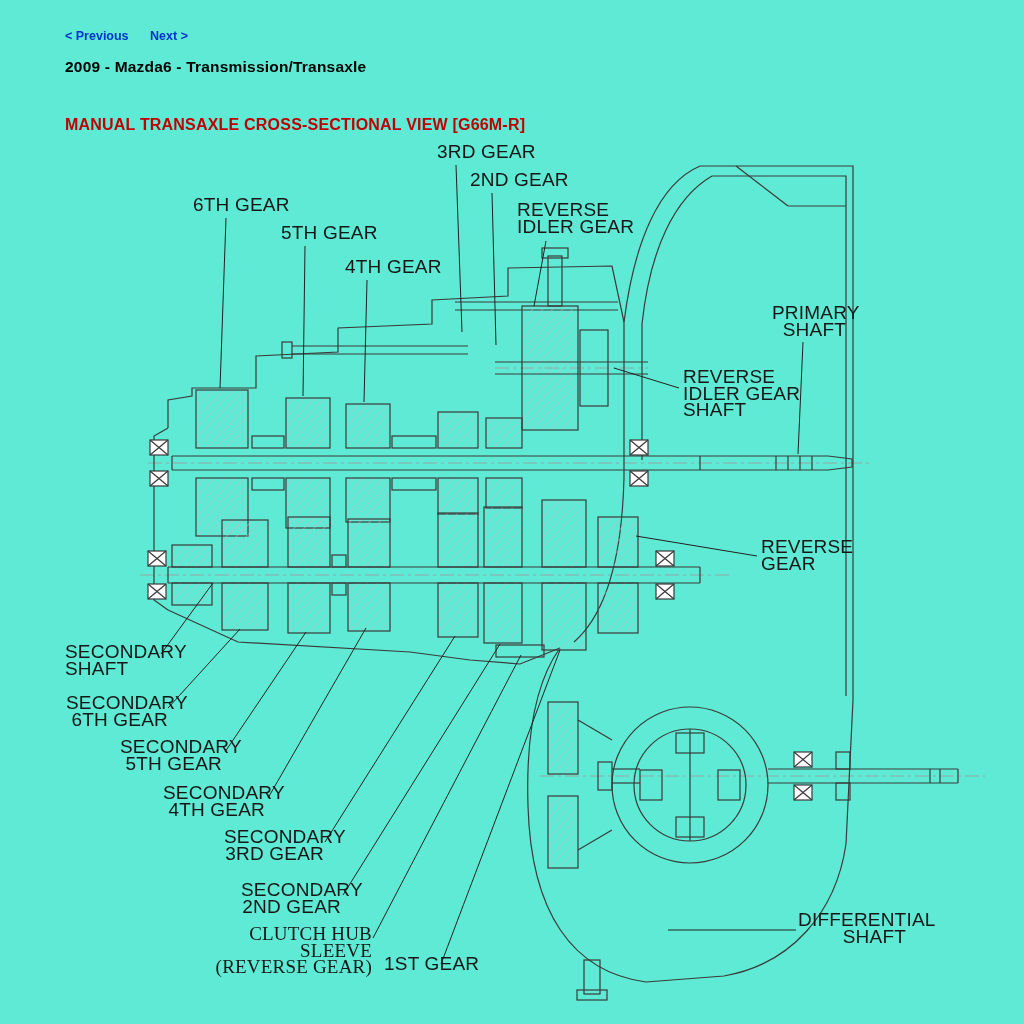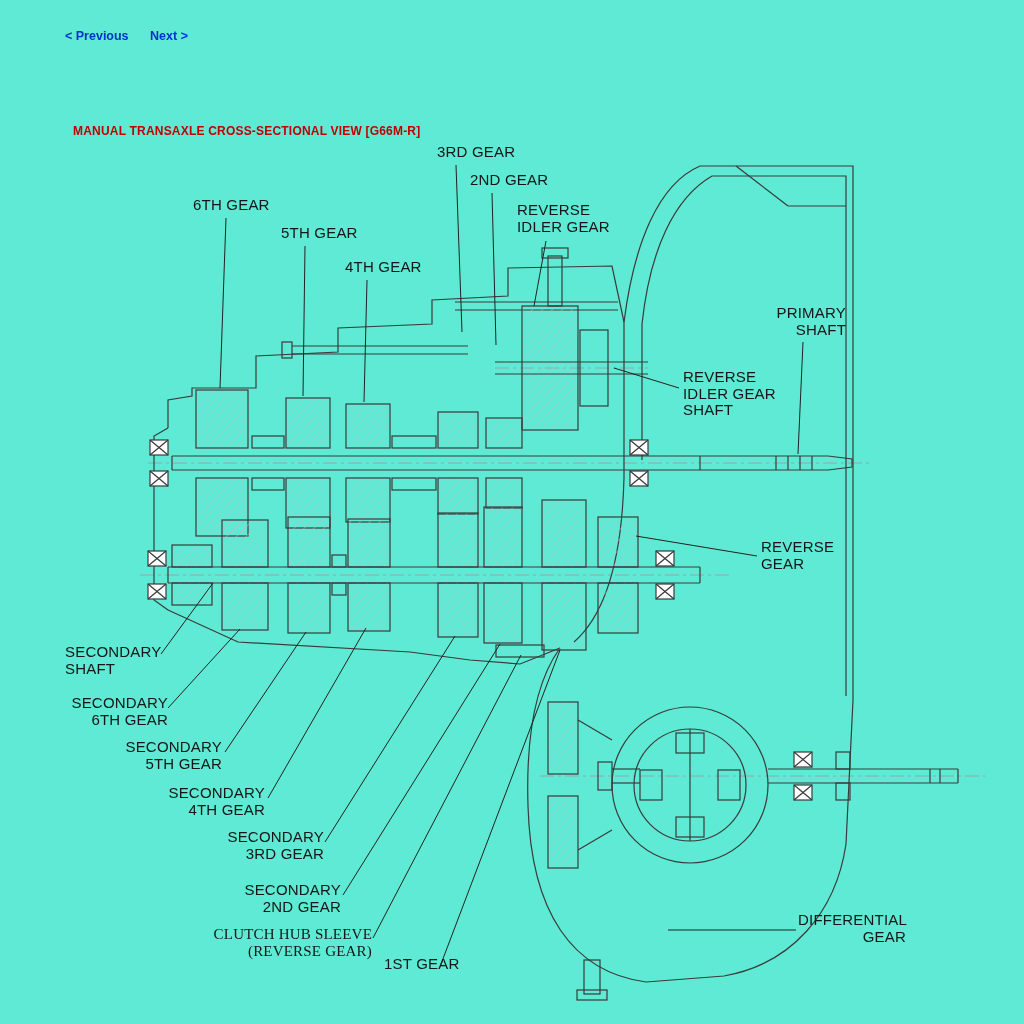--- a/index.html
+++ b/index.html
@@ -8,47 +8,48 @@
   *{ box-sizing:border-box; }
   html,body{ margin:0; padding:0; background:#ffffff; }
   body{ font-family:"Liberation Sans","DejaVu Sans",sans-serif; color:var(--ink); }
   .page{ position:relative; width:1024px; height:1024px; background:#5eead4; overflow:hidden; }
 
   .nav{ position:absolute; left:65px; top:29px; font-size:12.5px; font-weight:bold; }
   .nav a{ color:var(--link); text-decoration:none; margin-right:18px; cursor:pointer; }
 
   .title{ position:absolute; left:65px; top:58px; margin:0; font-size:15.5px; font-weight:bold; color:#000; letter-spacing:.2px; }
 
-  .section-heading{ position:absolute; left:65px; top:116px; margin:8px; font-size:12px; font-weight:bold; color:var(--heading); letter-spacing:.2px;text-align:center; }
+  .section-heading{ position:absolute; left:65px; top:116px; margin:0; font-size:16px; font-weight:bold; color:var(--heading); letter-spacing:.2px;text-align:center; }
 
   .diagram{ position:absolute; left:0; top:0; width:1024px; height:1024px; }
   .diagram svg{ position:absolute; left:0; top:0; }
 
   .lbl{
-    position:absolute; font-size:15px; line-height:16.5px; color:#161616;
+    position:absolute; font-size:19px; line-height:16.5px; color:#161616;
     white-space:pre-line; letter-spacing:.2px;
   }
   .lbl.center{ text-align:right; }
 
   
   svg .ln{ fill:none; stroke:var(--line); stroke-width:1.2; }
   svg .gear{ fill:url(#hatch); stroke:var(--line); stroke-width:1.2; }
   svg .cl{ fill:none; stroke:#9aa0a6; stroke-width:.9; stroke-dasharray:14 4 3 4; }
   svg .ldr{ stroke:#222; stroke-width:1; }
 </style>
 </head>
 <body>
 
 <div class="page">
 
   <div class="nav">
     <a href="#">&lt; Previous</a>
     <a href="#">Next &gt;</a>
   </div>
 
+  <h1 class="title">2009 - Mazda6 - Transmission/Transaxle</h1>
 
   <h2 class="section-heading">MANUAL TRANSAXLE CROSS-SECTIONAL VIEW [G66M-R]</h2>
 
   <div class="diagram">
 
     <svg width="1024" height="1024" viewBox="0 0 1024 1024">
       <defs>
         <pattern id="hatch" width="7" height="7" patternUnits="userSpaceOnUse" patternTransform="rotate(45)">
           <line x1="0" y1="0" x2="0" y2="7" stroke="#b9bec4" stroke-width="1"></line>
         </pattern>
@@ -246,16 +247,16 @@
     <div class="lbl center" style="left:163px; top:785px; width:102px;">SECONDARY
 4TH GEAR</div>
     <div class="lbl center" style="left:224px; top:829px; width:100px;">SECONDARY
 3RD GEAR</div>
     <div class="lbl center" style="left:241px; top:882px; width:100px;">SECONDARY
 2ND GEAR</div>
     <div class="lbl center" style="left:204px; top:926px; width:168px;font-family:Liberation Serif, serif;">CLUTCH HUB SLEEVE
 (REVERSE GEAR)</div>
     <div class="lbl" style="left:384px; top:956px;">1ST GEAR</div>
     <div class="lbl center" style="left:798px; top:912px; width:108px;">DIFFERENTIAL
-GEAR</div>
+SHAFT</div>
 
   </div>
 </div>
 
 </body></html>

